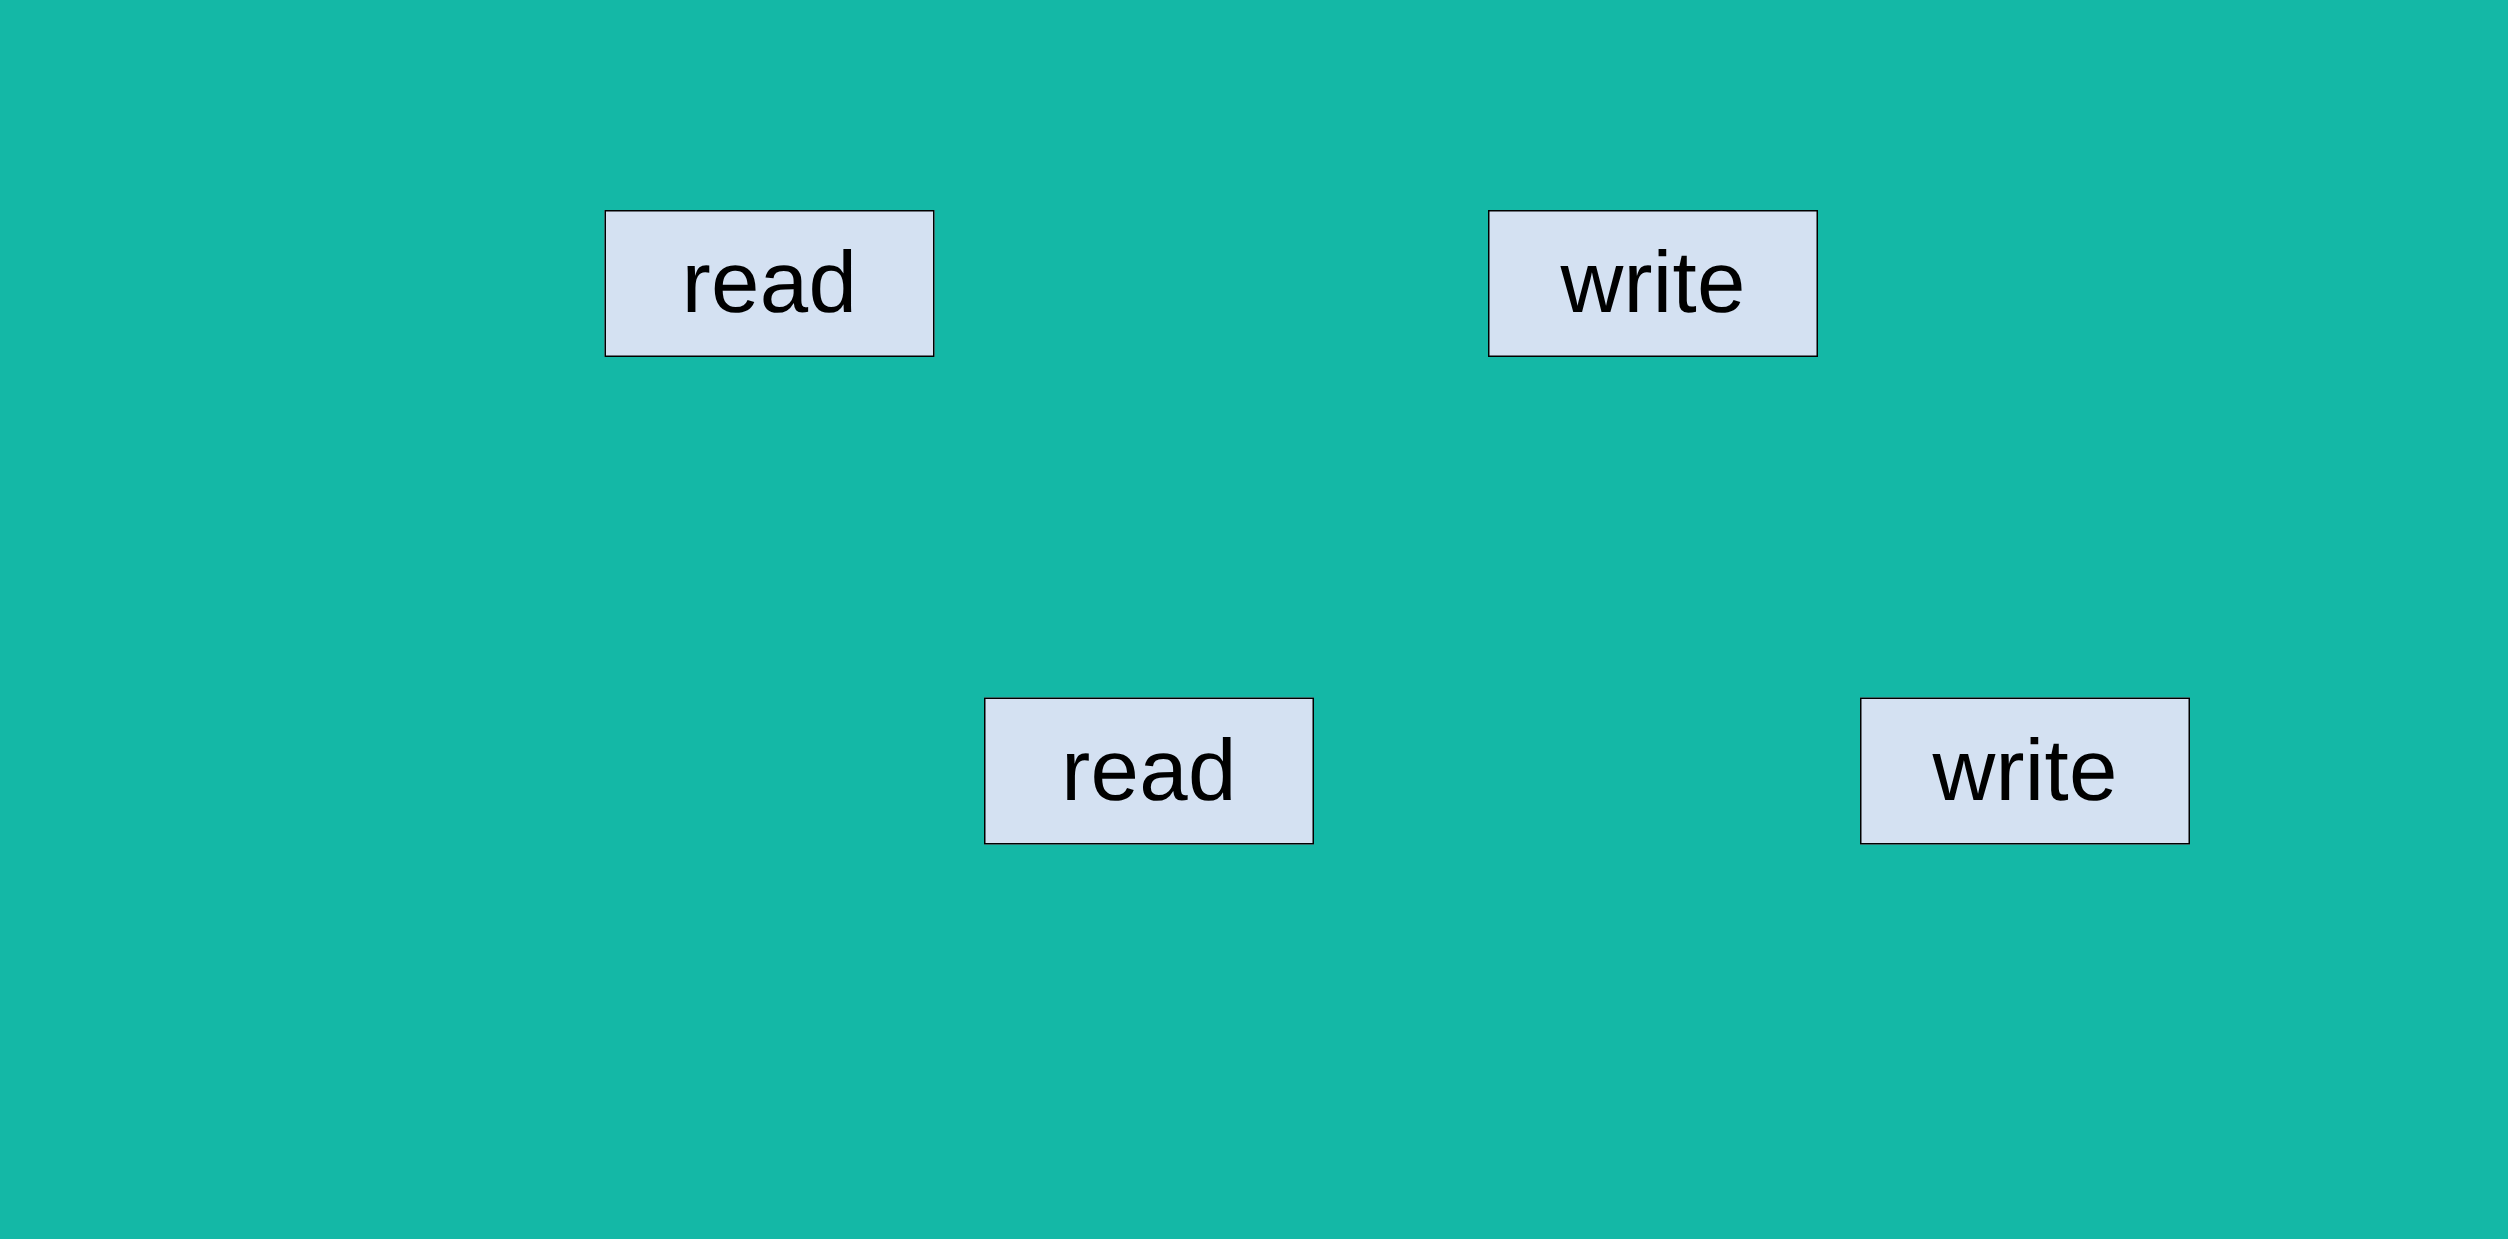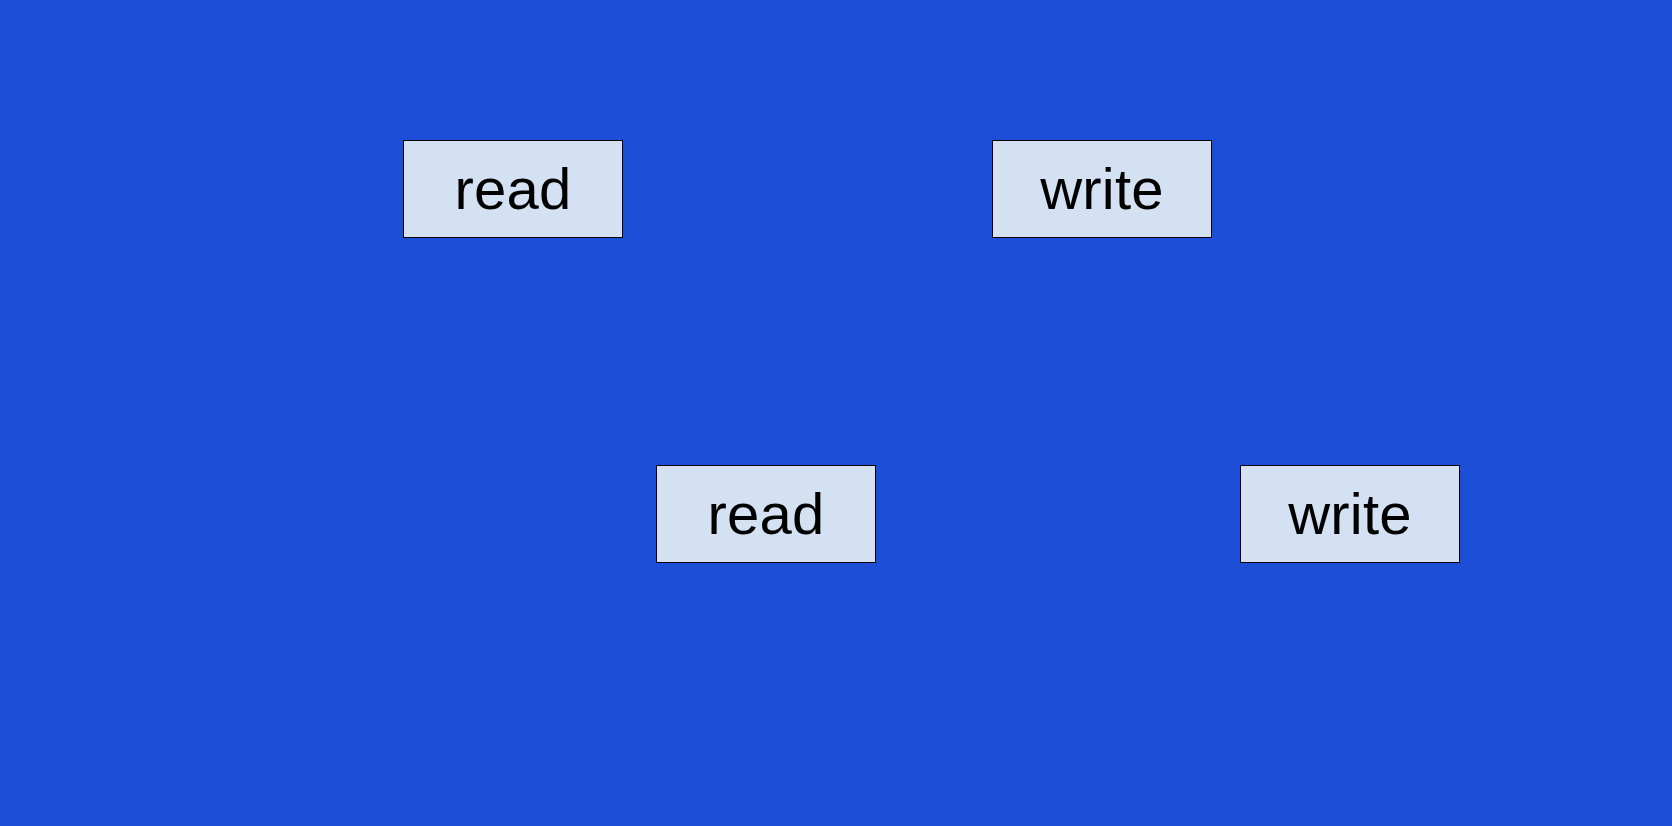--- a/index.html
+++ b/index.html
@@ -40,21 +40,21 @@
     left: 0;
     top: 0;
     width: 100%;
     height: 100%;
     pointer-events: none;
   }
 </style>
 </head>
 <body>
 
-<div id="canvas" style="width: 1672px; height: 826px; background: #1d4ed8;">
+<div id="canvas" style="width: 1672px; height: 826px; background: #14b8a6;">
 
   <svg class="edge-layer" viewBox="0 0 1672 826" preserveAspectRatio="none" aria-hidden="true"></svg>
 
   <div class="node-box" id="n0" style="left: 403px; top: 140px; width: 220px; height: 98px; font-size: 58px; background: rgb(212, 225, 242); border-color: rgb(0, 0, 0); color: rgb(0, 0, 0);">
     <span class="node-label">read</span>
   </div>
 
   <div class="node-box" id="n1" style="left: 992px; top: 140px; width: 220px; height: 98px; font-size: 58px; background: rgb(212, 225, 242); border-color: rgb(0, 0, 0); color: rgb(0, 0, 0);">
     <span class="node-label">write</span>
   </div>

